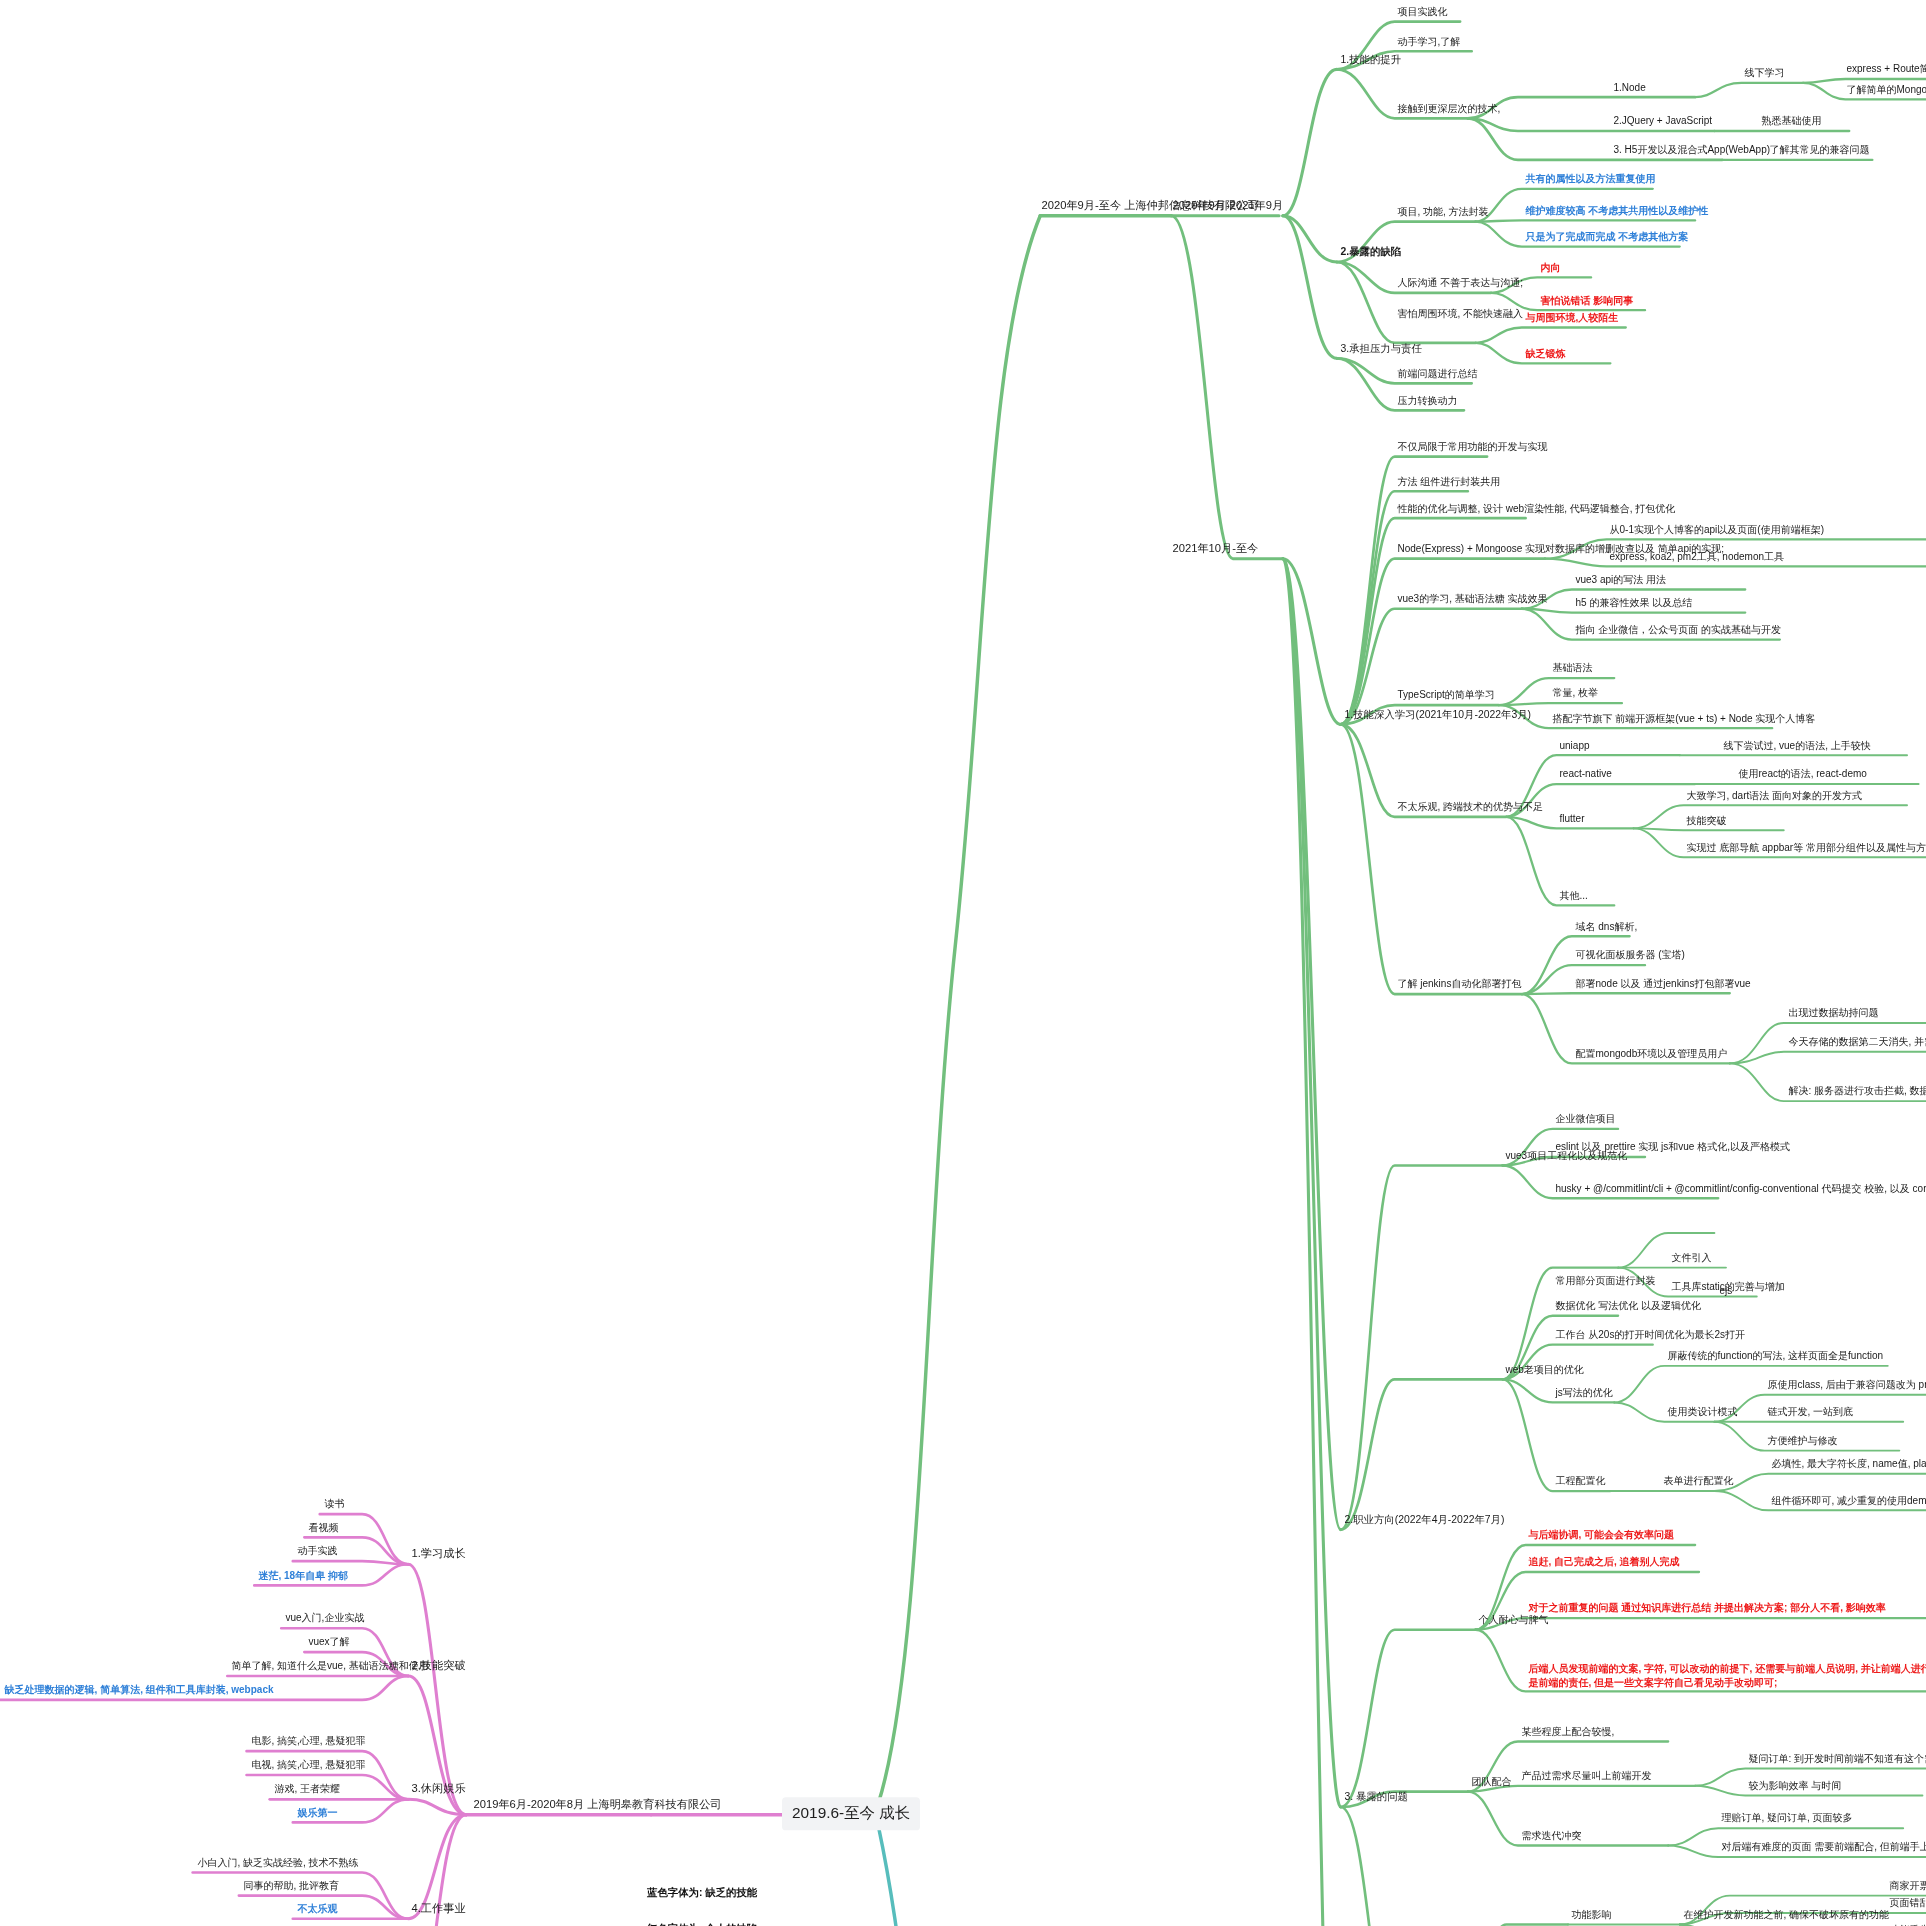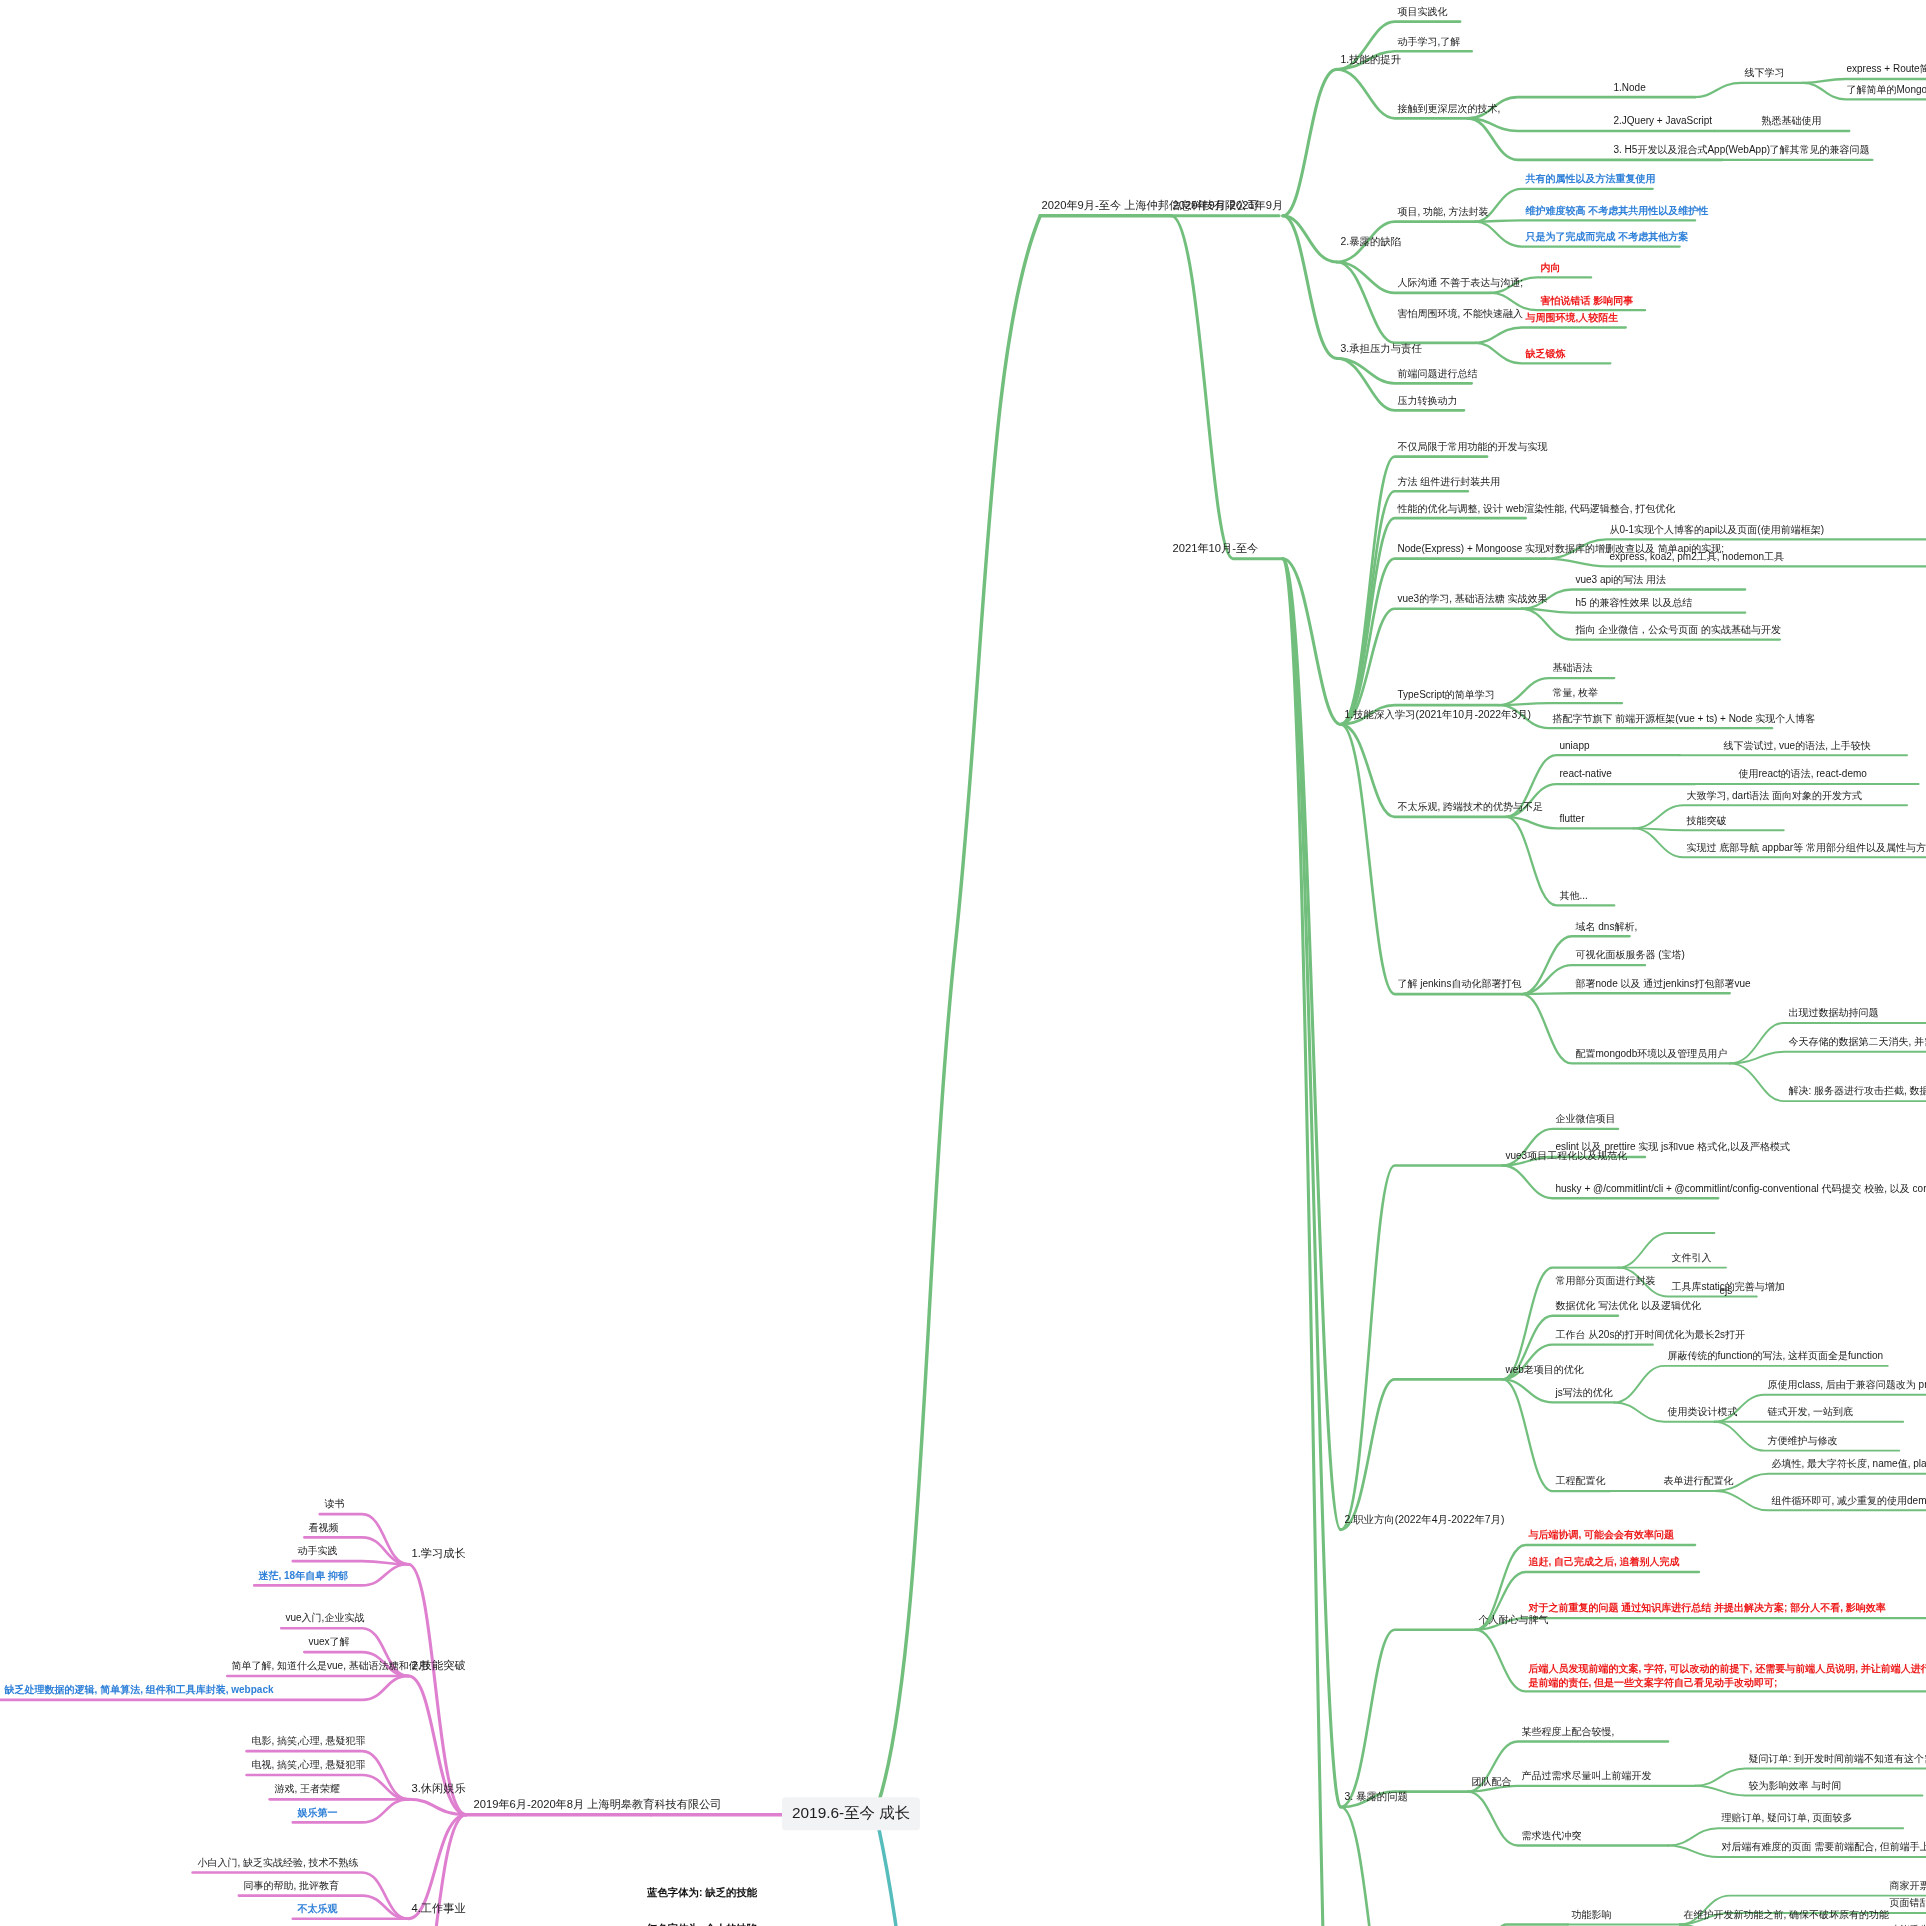--- a/index.html
+++ b/index.html
@@ -332,21 +332,21 @@
   <div class="node" style="left:1396px; top:117px;">接触到更深层次的技术,</div>
   <div class="node" style="left:1612px; top:96px;">1.Node</div>
   <div class="node" style="left:1743px; top:81px;">线下学习</div>
   <div class="node" style="left:1845px; top:77px;">express + Route简单实现Api</div>
   <div class="node" style="left:1845px; top:98px;">了解简单的Mongoose的写法以及运用</div>
   <div class="node" style="left:1612px; top:129px;">2.JQuery + JavaScript</div>
   <div class="node" style="left:1760px; top:129px;">熟悉基础使用</div>
   <div class="node" style="left:1612px; top:158px;">3. H5开发以及混合式App(WebApp)</div>
   <div class="node" style="left:1768px; top:158px;">了解其常见的兼容问题</div>
 
-  <div class="node lvl2" style="left:1339px; top:250px;">2.暴露的缺陷</div>
+  <div class="node lvl2" style="left:1339px; top:260px;font-weight:bold;">2.暴露的缺陷</div>
   <div class="node" style="left:1396px; top:220px;">项目, 功能, 方法封装</div>
   <div class="node blue" style="left:1524px; top:187px;">共有的属性以及方法重复使用</div>
   <div class="node blue" style="left:1524px; top:219px;">维护难度较高  不考虑其共用性以及维护性</div>
   <div class="node blue" style="left:1524px; top:245px;">只是为了完成而完成  不考虑其他方案</div>
   <div class="node" style="left:1396px; top:291px;">人际沟通  不善于表达与沟通;</div>
   <div class="node red" style="left:1539px; top:276px;">内向</div>
   <div class="node red" style="left:1539px; top:309px;">害怕说错话  影响同事</div>
   <div class="node" style="left:1396px; top:322px;">害怕周围环境, 不能快速融入</div>
   <div class="node red" style="left:1524px; top:326px;">与周围环境,人较陌生</div>
   <div class="node red" style="left:1524px; top:362px;">缺乏锻炼</div>

